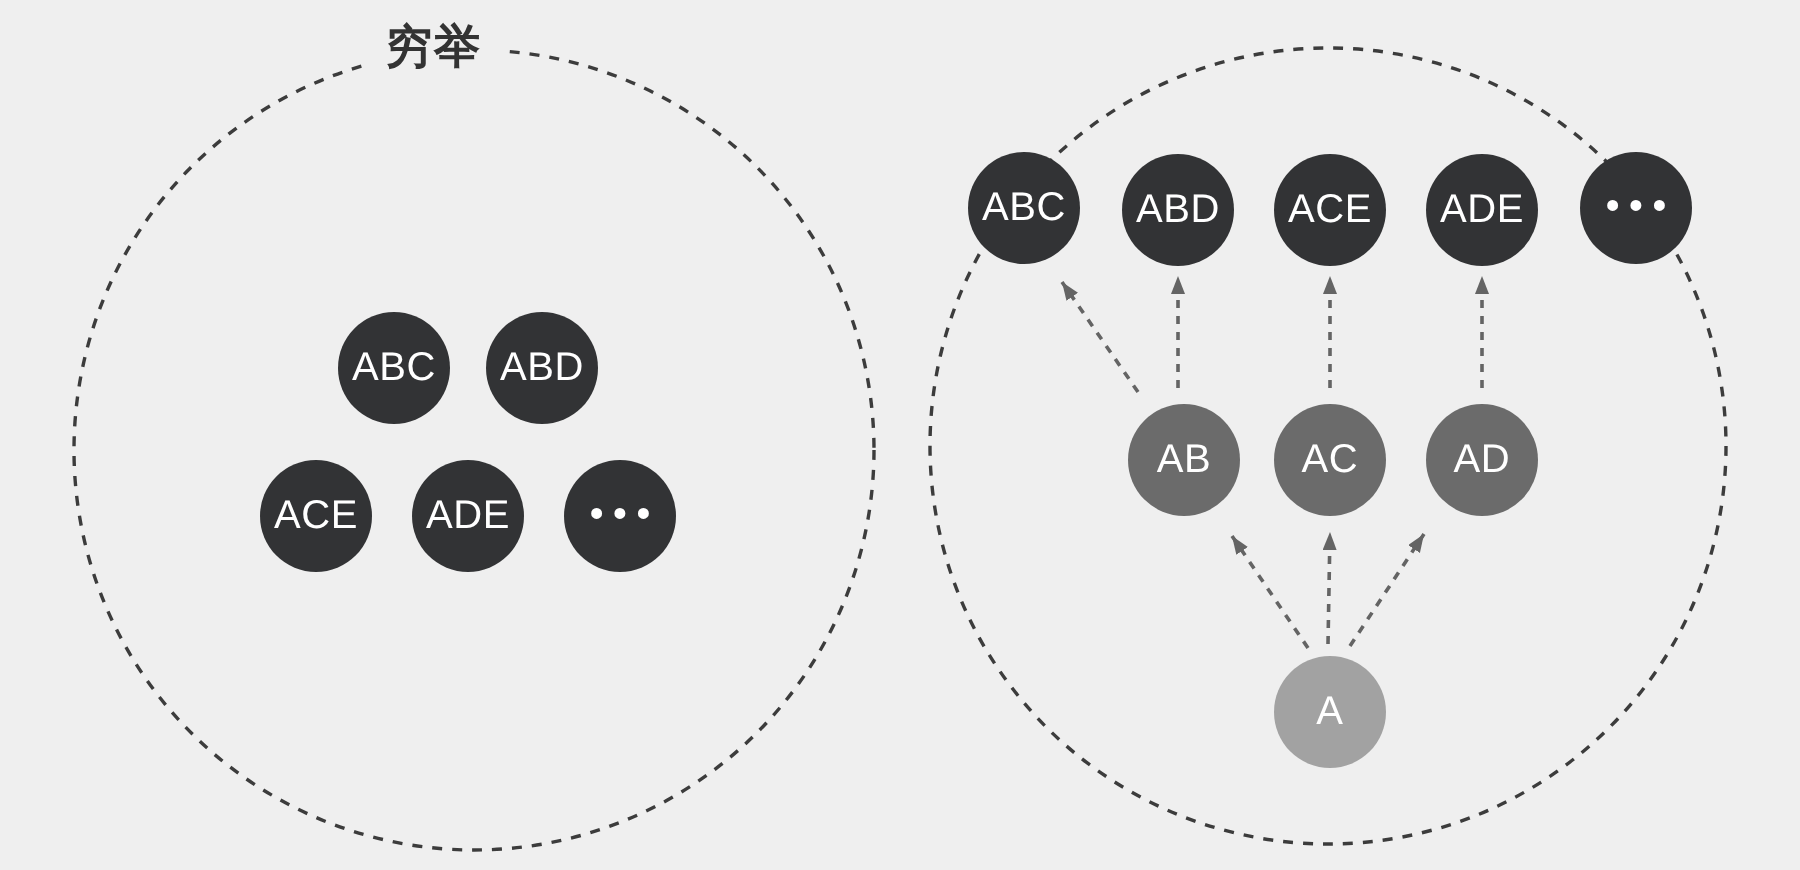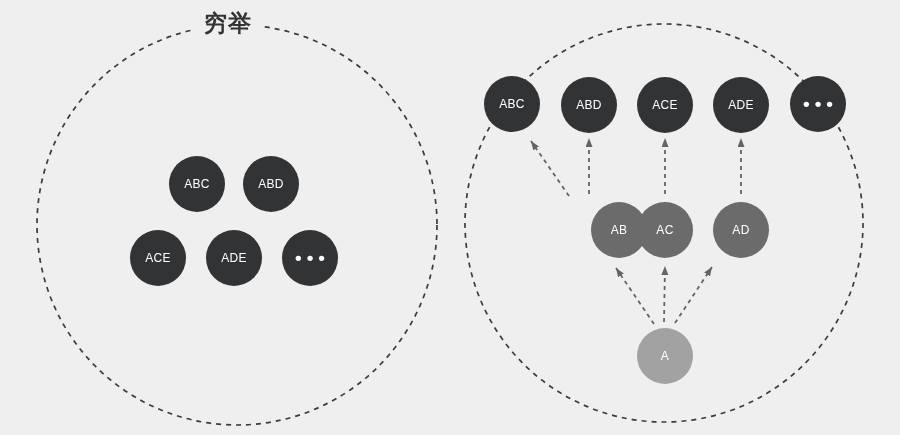--- a/index.html
+++ b/index.html
@@ -39,32 +39,32 @@
     background: #efefef;
     padding: 0 12px;
     font-size: 23px;
     line-height: 28px;
     font-weight: 700;
     color: #333333;
     letter-spacing: 1px;
     white-space: nowrap;
     z-index: 2;
   }
-  .title-left  { left: 228px; }
+  .title-left  { left: 217px; }
   .title-right { left: 662px; }
   .node {
     position: absolute;
     width: 56px;
     height: 56px;
     border-radius: 50%;
     display: flex;
     align-items: center;
     justify-content: center;
     color: #ffffff;
-    font-size: 12px;
+    font-size: 20px;
     letter-spacing: 0.3px;
     z-index: 1;
     user-select: none;
   }
   .node-dark  { background: #323335; }
   .node-mid   { background: #6b6b6b; }
   .node-light { background: #a2a2a2; }
   .node-dots  {
     font-size: 19px;
     letter-spacing: 5px;
@@ -76,21 +76,21 @@
   .p-l-abd  { left: 243px; top: 156px; }
   .p-l-ace  { left: 130px; top: 230px; }
   .p-l-ade  { left: 206px; top: 230px; }
   .p-l-dots { left: 282px; top: 230px; }
   
   .p-r-abc  { left: 484px; top: 76px; }
   .p-r-abd  { left: 561px; top: 77px; }
   .p-r-ace  { left: 637px; top: 77px; }
   .p-r-ade  { left: 713px; top: 77px; }
   .p-r-dots { left: 790px; top: 76px; }
-  .p-r-ab   { left: 591px; top: 202px; text-align: center; }
+  .p-r-ab   { left: 564px; top: 202px; text-align: center; }
   .p-r-ac   { left: 637px; top: 202px; }
   .p-r-ad   { left: 713px; top: 202px; }
   .p-r-a    { left: 637px; top: 328px; }
 </style>
 </head>
 <body>
 
 <div class="stage">
 
   <svg class="lines-layer" width="900" height="435" viewBox="0 0 900 435">

